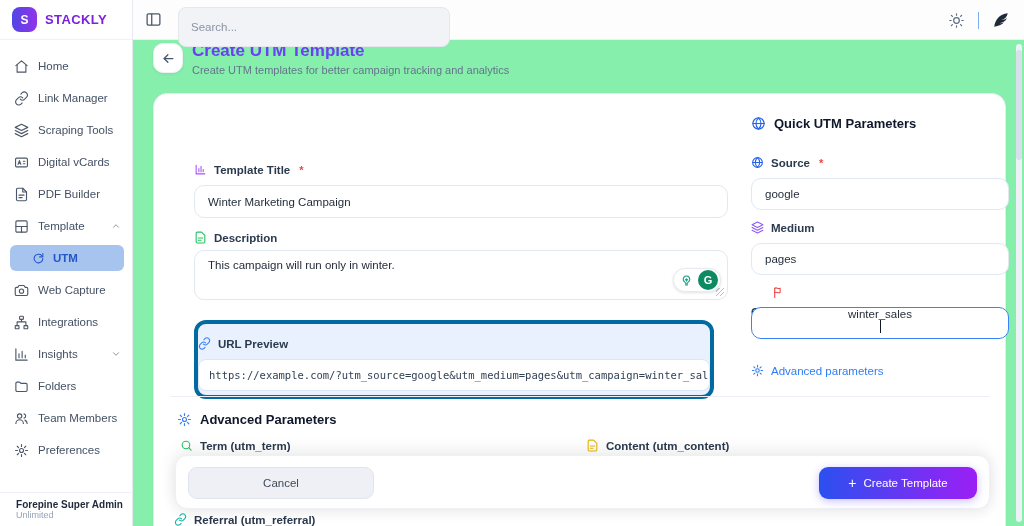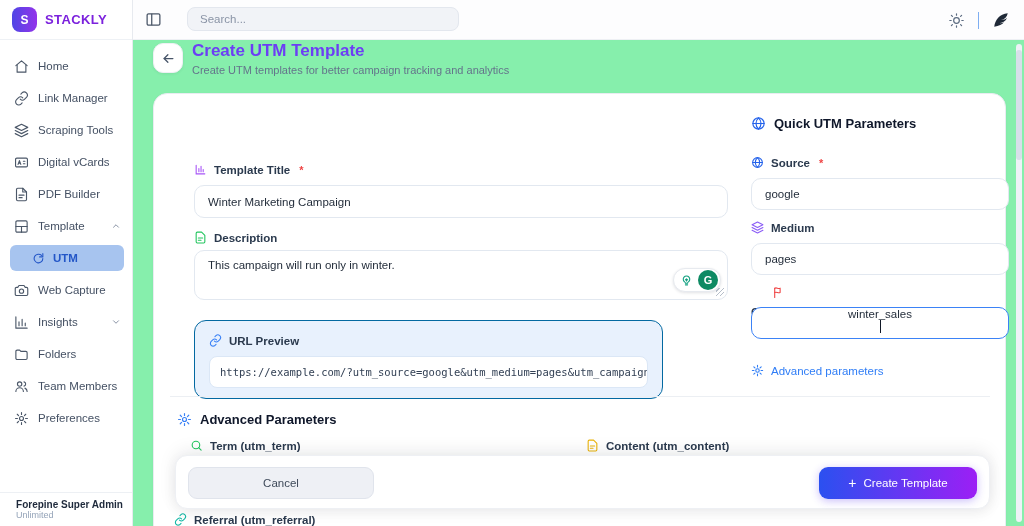--- a/index.html
+++ b/index.html
@@ -20,21 +20,21 @@
   .nav-item .chev.right { position:absolute; right:11px; }
   .nav-icon { color:#4b5768; }
   .sub-item { height:26px; margin:3px 8px 3px 10px; border-radius:6px; background:#a7c4ef; display:flex; align-items:center; gap:8px; padding-left:22px; font-size:11.5px; font-weight:bold; color:#2356c7; cursor:pointer; }
   .user-row { position:absolute; left:0; right:0; bottom:0; height:34px; background:#fff; border-top:1px solid #edf0f4; display:flex; align-items:center; gap:7px; padding:0 10px;justify-content:center; }
   .user-meta .nm { font-size:10px; font-weight:bold; color:#1e293b; white-space:nowrap; }
   .user-meta .pl { font-size:9px; color:#94a3b8; }
 
   
   .topbar { position:absolute; left:133px; top:0; right:0; height:40px; background:#fdfdfe; border-bottom:1px solid #eef0f4; z-index:15; }
   .panel-btn { position:absolute; left:12px; top:11px; color:#4b5768; cursor:pointer; }
-  .search { position:absolute; left:54px; top:7px; width:272px; height:24px; background:#f1f3f7; border:1px solid #e3e7ee; border-radius:8px; font-size:11.5px; color:#5b6572; padding:0 12px; outline:none; font-family:"Liberation Sans","DejaVu Sans",sans-serif; }
+  .search { position:absolute; left:45px; top:7px; width:272px; height:40px; background:#f1f3f7; border:1px solid #e3e7ee; border-radius:8px; font-size:11.5px; color:#5b6572; padding:0 12px; outline:none; font-family:"Liberation Sans","DejaVu Sans",sans-serif; }
   .search::placeholder { color:#8a94a6; }
   .tb-right { position:absolute; right:14px; top:0; height:40px; display:flex; align-items:center; gap:13px; }
   .sun { color:#5b6b80; cursor:pointer; }
   .tb-div { width:1.5px; height:17px; background:#7eaef2; }
   .tb-brand { cursor:pointer; }
 
   
   .content { position:absolute; left:133px; top:40px; right:0; bottom:0; background:#86efac; }
   .back-btn { position:absolute; left:20px; top:3px; width:30px; height:30px; background:#fff; border:1px solid #eef0f4; border-radius:10px; box-shadow:0 1px 3px rgba(16,24,40,.07); display:flex; align-items:center; justify-content:center; color:#475569; cursor:pointer; }
   .page-title { position:absolute; left:59px; top:1px; font-size:17px; font-weight:bold; color:#6c3ef5; }
@@ -46,21 +46,21 @@
   .req { color:#ef4444; font-size:11px; margin-left:2px; }
   .tinput { position:absolute; border:1px solid #e2e8f0; border-radius:10px; background:#fff; font-size:11.5px; color:#1f2937; padding:0 13px; outline:none; font-family:"Liberation Sans","DejaVu Sans",sans-serif; }
   .sec-head { position:absolute; display:flex; align-items:center; gap:8px; font-size:13px; font-weight:bold; color:#0f172a; }
 
   .textarea { position:absolute; left:40px; top:156px; width:534px; height:50px; border:1px solid #e2e8f0; border-radius:10px; background:#fff; font-size:11.5px; color:#1f2937; padding:8px 13px; }
   .gram-pill { position:absolute; right:6px; bottom:7px; height:24px; background:#fff; border:1px solid #e7eaef; border-radius:13px; box-shadow:0 1px 3px rgba(16,24,40,.12); display:flex; align-items:center; gap:2px; padding:0 2px; cursor:pointer; }
   .bulb { width:20px; height:20px; display:flex; align-items:center; justify-content:center; color:#0e9f7e; }
   .gbadge { width:20px; height:20px; border-radius:50%; background:#0e8a63; color:#fff; font-size:11px; font-weight:bold; display:flex; align-items:center; justify-content:center; }
   .resize-h { position:absolute; right:3px; bottom:3px; width:8px; height:8px; background:repeating-linear-gradient(135deg,transparent 0 2px,#b6bec9 2px 3px); cursor:nwse-resize; }
 
-  .url-box { position:absolute; left:40px; top:226px; width:469px; height:79px; background:#e8f1fd; border:1px solid #0369a1; border-radius:12px; padding:13px 14px; }
+  .url-box { position:absolute; left:40px; top:226px; width:520px; height:79px; background:#e8f1fd; border:4px solid #0369a1; border-radius:12px; padding:13px 0; }
   .url-label { display:flex; align-items:center; gap:7px; font-size:11.5px; font-weight:bold; color:#2b3a4e; }
   .url-inner { margin-top:9px; background:#fff; border:1px solid #dbe7f6; border-radius:8px; height:32px; display:flex; align-items:center; padding:0 10px; font-family:"DejaVu Sans Mono","Liberation Mono",monospace; font-size:10.5px; color:#334155; white-space:nowrap; overflow:hidden; }
 
   .focus-input { position:absolute; left:597px; top:259px; width:258px; height:32px; border:1.5px solid #3b82f6; border-radius:10px; background:#fff; display:flex; align-items:center; padding:0 13px; font-size:11.5px; color:#1f2937; }
   .caret { display:inline-block; width:1.2px; height:13px; background:#111827; margin-left:1px; }
 
   .adv-link { position:absolute; left:597px; top:316px; display:flex; align-items:center; gap:7px; font-size:11.5px; color:#2f7df6; cursor:pointer; }
 
   .divider { position:absolute; left:36px; top:355px; width:838px; height:1px; background:#eceff3; }
 
@@ -151,20 +151,29 @@
 
     <div class="nav-item">
       <svg class="i nav-icon" viewBox="0 0 24 24" fill="none" stroke="currentColor" stroke-width="1.8" stroke-linecap="round" stroke-linejoin="round">
           <path d="M2 9a2 2 0 0 1 2-2h2l2-3h8l2 3h2a2 2 0 0 1 2 2v9a2 2 0 0 1-2 2H4a2 2 0 0 1-2-2z"></path>
           <circle cx="12" cy="13" r="3.4"></circle>
         </svg>
       <span class="lbl">Web Capture</span>
     </div>
 
 
+    <div class="nav-item">
+      <svg class="i nav-icon" viewBox="0 0 24 24" fill="none" stroke="currentColor" stroke-width="1.8" stroke-linecap="round" stroke-linejoin="round">
+          <rect x="9" y="2" width="6" height="5" rx="1"></rect>
+          <rect x="2" y="17" width="6" height="5" rx="1"></rect>
+          <rect x="16" y="17" width="6" height="5" rx="1"></rect>
+          <path d="M12 7v4M12 11H5v6M12 11h7v6"></path>
+        </svg>
+      <span class="lbl">Integrations</span>
+    </div>
 
     <div class="nav-item">
       <svg class="i nav-icon" viewBox="0 0 24 24" fill="none" stroke="currentColor" stroke-width="1.8" stroke-linecap="round" stroke-linejoin="round">
           <path d="M3 3v18h18"></path>
           <path d="M8 17v-6M13 17V7M18 17v-4"></path>
         </svg>
       <span class="lbl">Insights</span>
       <svg class="chev right" width="10" height="10" viewBox="0 0 24 24" fill="none" stroke="currentColor" stroke-width="2.4" stroke-linecap="round" stroke-linejoin="round">
           <path d="M6 9l6 6 6-6"></path>
         </svg>
@@ -333,21 +342,21 @@
     <div class="divider" style="left:16px; top:302px; width:820px;"></div>
 
     <div class="sec-head" style="left:23px; top:318px;">
       <svg class="i" style="color:#3b82f6;" viewBox="0 0 24 24" fill="none" stroke="currentColor" stroke-width="1.9" stroke-linecap="round">
           <circle cx="12" cy="12" r="3.2"></circle>
           <path d="M12 2.5v3M12 18.5v3M2.5 12h3M18.5 12h3M5.2 5.2l2.1 2.1M16.7 16.7l2.1 2.1M18.8 5.2l-2.1 2.1M7.3 16.7l-2.1 2.1"></path>
         </svg>
       <span>Advanced Parameters</span>
     </div>
 
-    <div class="fld-label" style="left:36px; top:345px;">
+    <div class="fld-label" style="left:26px; top:345px;">
       <svg class="i" style="color:#22c55e; width:13px; height:13px;" viewBox="0 0 24 24" fill="none" stroke="currentColor" stroke-width="2" stroke-linecap="round">
           <circle cx="11" cy="11" r="7"></circle>
           <path d="M20.5 20.5 16 16"></path>
         </svg>
       <span>Term (utm_term)</span>
     </div>
 
     <div class="fld-label" style="left:432px; top:345px;">
       <svg class="i" style="color:#eab308; width:13px; height:13px;" viewBox="0 0 24 24" fill="none" stroke="currentColor" stroke-width="2" stroke-linecap="round" stroke-linejoin="round">
           <path d="M14 2H6a2 2 0 0 0-2 2v16a2 2 0 0 0 2 2h12a2 2 0 0 0 2-2V8z"></path>

